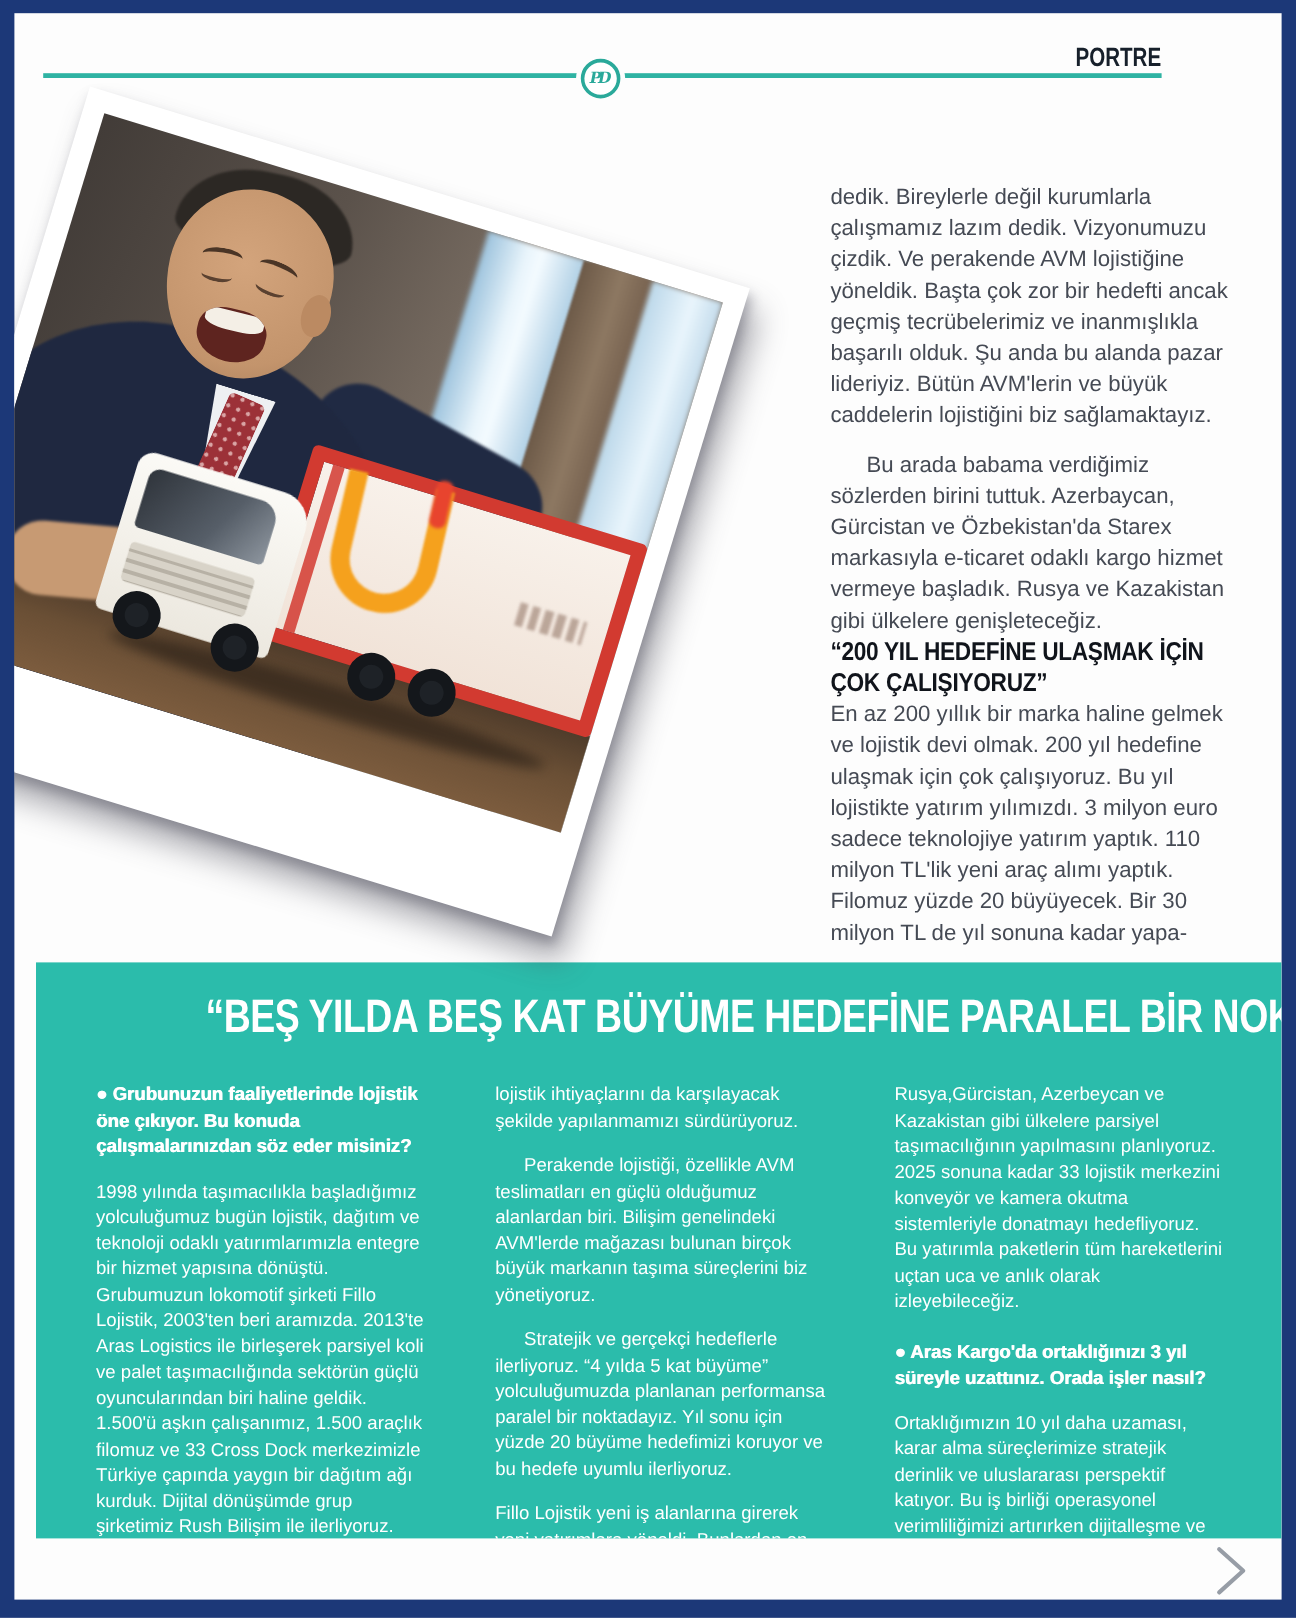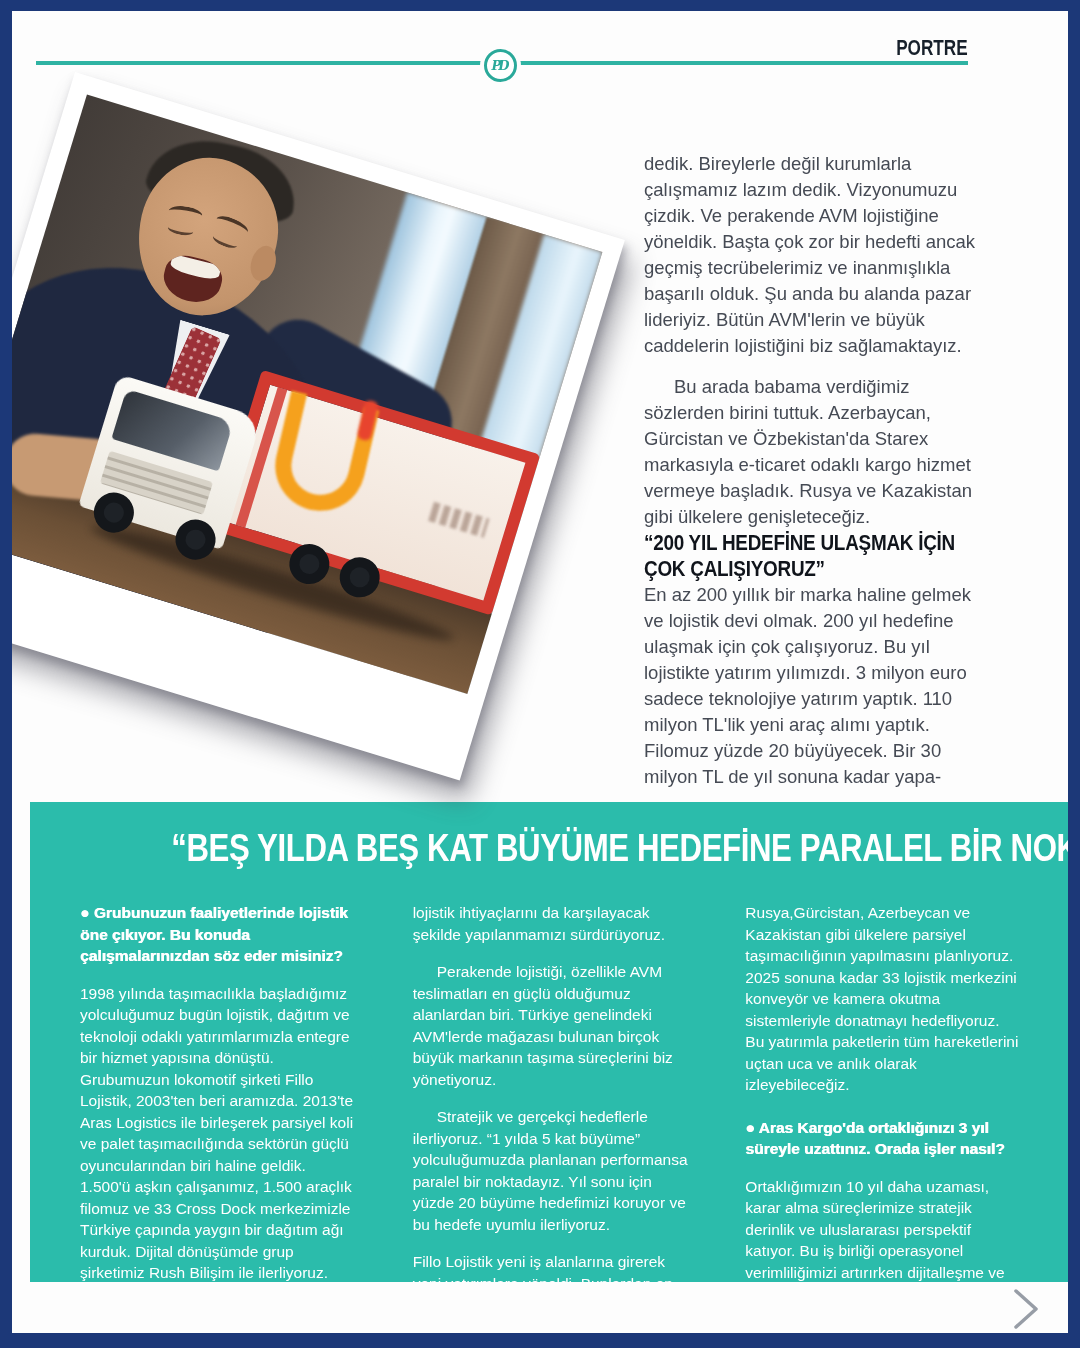--- a/index.html
+++ b/index.html
@@ -75,21 +75,21 @@
   .cab{left:112px;top:258px;width:150px;height:138px;background:
     linear-gradient(180deg,#fbfaf6 0%,#ece8df 100%);border-radius:14px 26px 6px 6px;filter:blur(.5px);}
   .windshield{position:absolute;left:12px;top:12px;width:112px;height:52px;background:
     linear-gradient(120deg,#2f343b 0%,#565e68 60%,#8d959e 100%);border-radius:10px 16px 4px 4px;}
   .grille{position:absolute;left:14px;top:76px;width:108px;height:34px;
     background:repeating-linear-gradient(180deg,#d8d3c8 0 6px,#b7b1a5 6px 9px);border-radius:4px;}
   .wheel{width:40px;height:40px;background:#1e2227;border-radius:50%;box-sizing:border-box;border:10px solid #14171b;}
   .w1{left:128px;top:372px;}.w2{left:214px;top:374px;}.w3{left:330px;top:364px;}.w4{left:382px;top:362px;}
 
   
-  .article{position:absolute;left:632px;top:140px;width:340px;color:#454a54;
+  .article{position:absolute;left:680px;top:140px;width:340px;color:#454a54;
     font-size:18.5px;line-height:26px;}
   .article p{margin:0;}
   .article .indented{text-indent:30px;margin-top:15px;}
   .sub-head{margin:26px 0 6px 0;font-weight:bold;color:#10141b;font-size:21.5px;line-height:26px;
     letter-spacing:-.3px;transform:scaleX(.88);transform-origin:left center;width:114%;}
   .q-bold{font-weight:bold;color:#23272f;}
 
   
   .quote-block{position:absolute;left:18px;top:791px;width:1038px;height:480px;
     background:#2bbcab;overflow:hidden;color:#fff;}
@@ -167,22 +167,22 @@
     <div class="quote-headline">
       <span>“BEŞ YILDA BEŞ KAT BÜYÜME HEDEFİNE PARALEL BİR NOKTADAYIZ”</span>
     </div>
     <div class="quote-cols">
       <div class="qcol">
         <p class="tq">● Grubunuzun faaliyetlerinde lojistik öne çıkıyor. Bu konuda çalışmalarınızdan söz eder misiniz?</p>
         <p>1998 yılında taşımacılıkla başladığımız yolculuğumuz bugün lojistik, dağıtım ve teknoloji odaklı yatırımlarımızla entegre bir hizmet yapısına dönüştü. Grubumuzun lokomotif şirketi Fillo Lojistik, 2003'ten beri aramızda. 2013'te Aras Logistics ile birleşerek parsiyel koli ve palet taşımacılığında sektörün güçlü oyuncularından biri haline geldik. 1.500'ü aşkın çalışanımız, 1.500 araçlık filomuz ve 33 Cross Dock merkezimizle Türkiye çapında yaygın bir dağıtım ağı kurduk. Dijital dönüşümde grup şirketimiz Rush Bilişim ile ilerliyoruz. Lojistik operasyonlarımızı teknolojik altyapıyla destekliyoruz. Arlo ise araç ve sürücü tedarikine odaklanan bir başka grup şirketimiz. Aras Holding olarak sadece bugünün değil yarının</p>
       </div>
       <div class="qcol">
         <p>lojistik ihtiyaçlarını da karşılayacak şekilde yapılanmamızı sürdürüyoruz.</p>
-        <p class="pind">Perakende lojistiği, özellikle AVM teslimatları en güçlü olduğumuz alanlardan biri. Türkiye genelindeki AVM'lerde mağazası bulunan birçok büyük markanın taşıma süreçlerini biz yönetiyoruz.</p>
-        <p class="pind">Stratejik ve gerçekçi hedeflerle ilerliyoruz. “1 yılda 5 kat büyüme” yolculuğumuzda planlanan performansa paralel bir noktadayız. Yıl sonu için yüzde 20 büyüme hedefimizi koruyor ve bu hedefe uyumlu ilerliyoruz.</p>
+        <p class="pind">Perakende lojistiği, özellikle AVM teslimatları en güçlü olduğumuz alanlardan biri. Bilişim genelindeki AVM'lerde mağazası bulunan birçok büyük markanın taşıma süreçlerini biz yönetiyoruz.</p>
+        <p class="pind">Stratejik ve gerçekçi hedeflerle ilerliyoruz. “4 yılda 5 kat büyüme” yolculuğumuzda planlanan performansa paralel bir noktadayız. Yıl sonu için yüzde 20 büyüme hedefimizi koruyor ve bu hedefe uyumlu ilerliyoruz.</p>
         <p>Fillo Lojistik yeni iş alanlarına girerek yeni yatırımlara yöneldi. Bunlardan en önemlisi bu yıl sonuna kadar planlanan yeni aktarma yatırımı ile tehlikeli madde ve palet taşımacılığı. Önümüzdeki yıl parsiyel taşımacılığını yurtdışına açmayı planlamaktayız. Özellikle</p>
       </div>
       <div class="qcol">
         <p>Rusya,Gürcistan, Azerbeycan ve Kazakistan gibi ülkelere parsiyel taşımacılığının yapılmasını planlıyoruz. 2025 sonuna kadar 33 lojistik merkezini konveyör ve kamera okutma sistemleriyle donatmayı hedefliyoruz. Bu yatırımla paketlerin tüm hareketlerini uçtan uca ve anlık olarak izleyebileceğiz.</p>
         <p class="tq gap">● Aras Kargo'da ortaklığınızı 3 yıl süreyle uzattınız. Orada işler nasıl?</p>
         <p>Ortaklığımızın 10 yıl daha uzaması, karar alma süreçlerimize stratejik derinlik ve uluslararası perspektif katıyor. Bu iş birliği operasyonel verimliliğimizi artırırken dijitalleşme ve sürdürülebilirlik yatırımlarımızı da güçlendiriyor. Türkiye'nin dinamik pazarı ve Aras Kargo'nun gücü, Avusturya Postanesi'nin bölgesel büyüme hedefleriyle örtüşüyor. Ortaklık karşılıklı güven ve uzun vadeli büyümeye inancımızın somut göstergesi.</p>
       </div>
     </div>
   </div>
 

